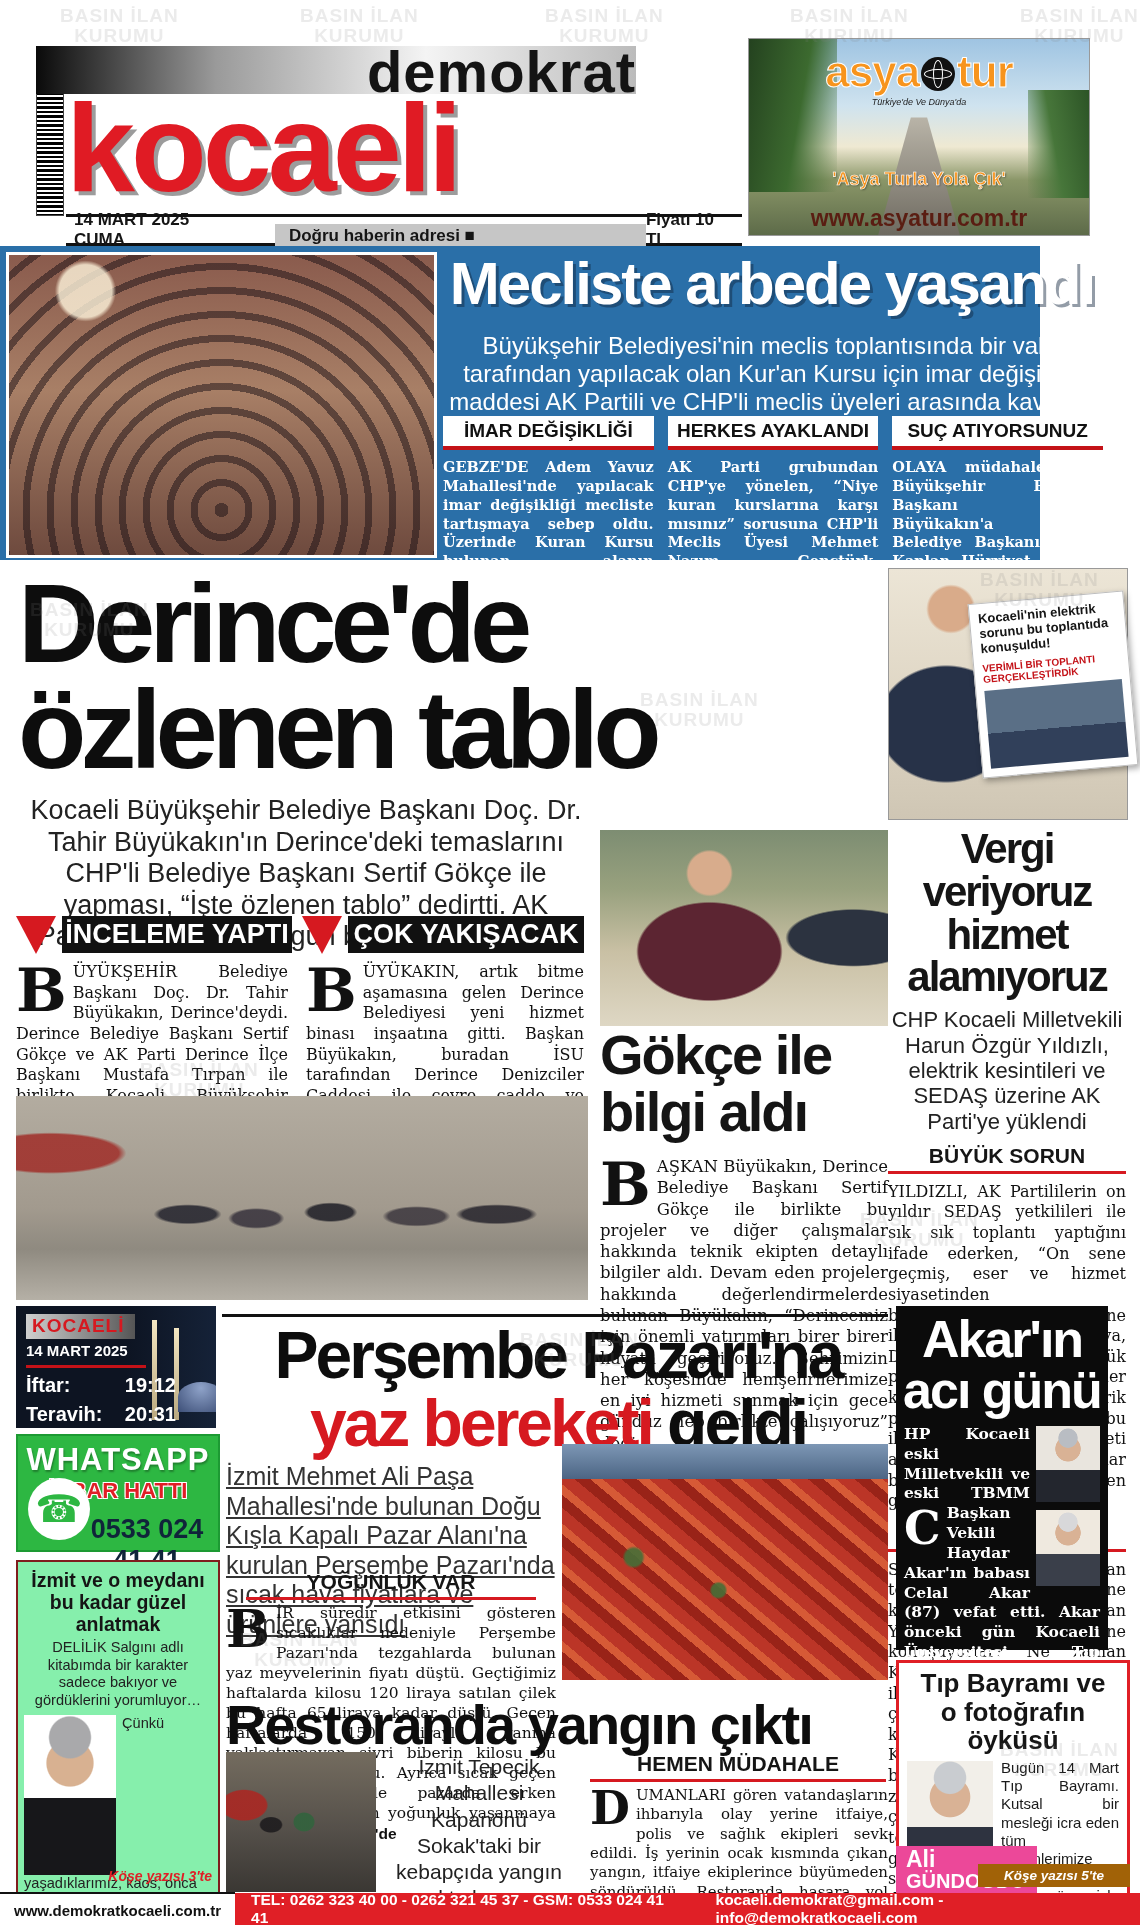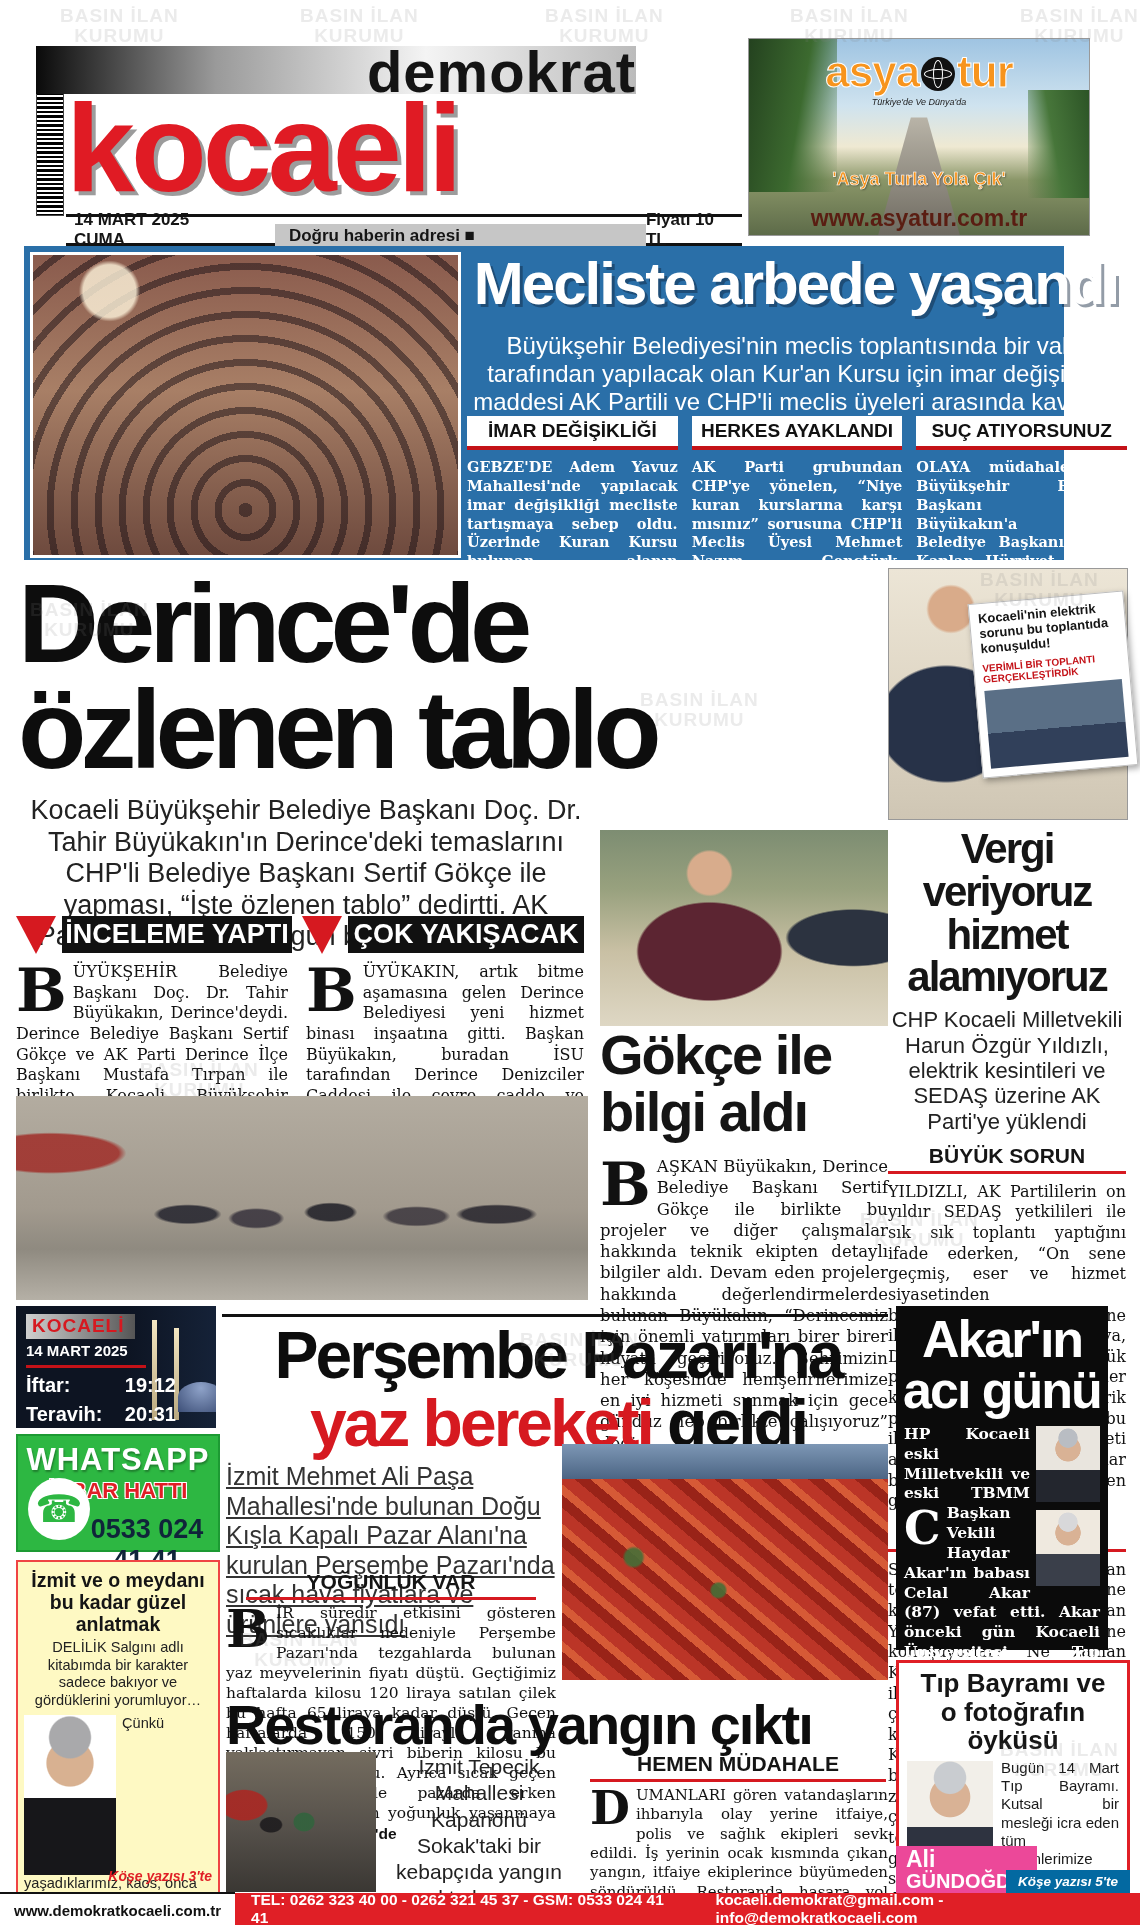--- a/index.html
+++ b/index.html
@@ -103,21 +103,21 @@
   .minaret{position:absolute;width:5px;background:linear-gradient(180deg,#f4e7c2,#b9a87f);}
   .dome{position:absolute;border-radius:50% 50% 0 0;background:radial-gradient(circle at 50% 20%,#8fa3c9,#3c4e77);}
   
   .wa{background:#2db742;border:2px solid #1d9a33;color:#fff;text-align:center;}
   .wa .t1{font-weight:800;font-size:31px;letter-spacing:1px;text-shadow:1px 2px 2px rgba(0,0,0,.3);}
   .wa .t2{font-weight:800;font-size:22px;color:#e01f26;text-shadow:-1px -1px 0 #fff,1px -1px 0 #fff,-1px 1px 0 #fff,1px 1px 0 #fff;}
   .wa-ic{position:absolute;left:10px;bottom:10px;width:62px;height:62px;border-radius:50%;background:#fff;
          display:flex;align-items:center;justify-content:center;font-size:38px;color:#2db742;}
   .wa .num{font-weight:800;font-size:27px;color:#10243a;}
   
-  .colbox{border:2px solid #ef4444;background:#fef9c3;}
+  .colbox{border:2px solid #7f1d1d;background:#86efac;}
   .colbox .title{font-weight:800;font-size:19.5px;text-align:center;line-height:1.12;}
   .colbox .body{font-size:14.6px;line-height:1.2;color:#222;text-align:center;}
   .plate-red{background:#e01f26;color:#fff;font-weight:800;font-size:27px;padding:0 10px 2px 8px;display:inline-block;}
   .plate-white{background:#fff;color:#e01f26;font-weight:600;font-size:27px;padding:0 10px 2px 8px;display:inline-block;box-shadow:2px 2px 3px rgba(0,0,0,.25);}
   .kose{color:#e01f26;font-weight:800;font-style:italic;font-size:14px;}
   .portrait{background:
      radial-gradient(circle at 50% 16%,#b9bdc3 0 13%,transparent 14%),
      radial-gradient(circle at 50% 30%,#d9b295 0 20%,transparent 21%),
      linear-gradient(180deg,#e9e5de 0 58%,#23262e 58% 100%);}
   .ph-soysal{background:
@@ -133,22 +133,22 @@
   .akar-h{font-weight:800;font-size:52px;line-height:.98;text-align:center;letter-spacing:-2px;}
   .akar-body{font-family:"DejaVu Serif",serif;font-weight:bold;font-size:15.5px;line-height:1.28;text-align:justify;color:#fff;}
   .akar-body .dropcap{color:#fff;}
   
   .tip{border:3px solid #e01f26;background:#fff;}
   .tip .title{font-weight:800;font-size:26px;text-align:center;line-height:1.1;}
   .tip .body{font-size:16.5px;line-height:1.25;color:#1a1a1a;text-align:justify;}
   .ali-banner{position:absolute;left:-3px;bottom:-3px;background:#ec4899;color:#fff;padding:2px 12px 4px 10px;}
   .ali-banner .f{font-weight:800;font-size:23px;line-height:1;}
   .ali-banner .l{font-weight:600;font-size:20px;line-height:1.05;}
-  .kose-black{position:absolute;right:-3px;bottom:0;background:#0369a1;color:#fff;font-weight:800;
-      font-style:italic;font-size:13.5px;padding:4px 12px;}
+  .kose-black{position:absolute;right:-3px;bottom:6px;background:#a16207;color:#fff;font-weight:800;
+      font-style:italic;font-size:13.5px;padding:4px 26px;}
   
   .rest-h{font-weight:800;font-size:56px;letter-spacing:-2px;color:#0d0d0d;}
   .rest-side{font-size:21px;line-height:1.25;text-align:center;color:#222;font-weight:500;}
   
   .footer{background:#e01f26;color:#fff;display:flex;align-items:center;}
   .footer .site{background:#fff;color:#111;font-weight:800;font-size:15px;height:100%;
       display:flex;align-items:center;padding:0 14px;border-top:2px solid #111;}
   .footer .tel{font-weight:800;font-size:15.5px;padding-left:16px;}
   .footer .mail{font-weight:800;font-size:15.5px;margin-left:40px;}
 </style>
@@ -200,21 +200,21 @@
     <div class="abs ad-slogan" style="left:0;top:130px;width:100%;text-align:center;z-index:2;">'Asya Turla Yola Çık'</div>
     <div class="abs ad-site" style="left:0;top:166px;width:100%;text-align:center;z-index:2;">www.asyatur.com.tr</div>
   </div>
 
   <div class="abs datestrip" style="left:66px;top:214px;width:676px;height:26px;">
     <span style="font-weight:800;font-size:17px;margin-left:8px;">14 MART 2025 CUMA</span>
     <span class="graybox" style="margin-left:40px;margin-top:32px;">Doğru haberin adresi ■ demokratkocaeli.com</span>
     <span style="font-weight:800;font-size:17px;margin-left:auto;margin-right:8px;">Fiyatı 10 TL</span>
   </div>
 
-  <div class="abs meclis" style="left:24px;top:246px;width:1040px;height:314px;">
+  <div class="abs meclis" style="left:0;top:246px;width:1040px;height:314px;">
     <div class="abs photo ph-meclis" style="left:6px;top:6px;width:425px;height:300px;"></div>
     <div class="abs meclis-headline" style="left:440px;top:8px;width:664px;text-align:center;">Mecliste arbede yaşandı</div>
     <div class="abs meclis-lead" style="left:448px;top:86px;width:650px;">Büyükşehir Belediyesi'nin meclis toplantısında bir vakıf tarafından yapılacak olan Kur'an Kursu için imar değişikliği maddesi AK Partili ve CHP'li meclis üyeleri arasında kavgaya neden oldu</div>
     <div class="abs" style="left:443px;top:170px;width:660px;display:flex;gap:14px;">
       <div style="flex:1;">
         <div class="mbox-head">İMAR DEĞİŞİKLİĞİ</div>
         <div class="mbox-body">GEBZE'DE Adem Yavuz Mahallesi'nde yapılacak imar değişikliği mecliste tartışmaya sebep oldu. Üzerinde Kuran Kursu bulunan alanın belediyeye ait olan yerinin de bu alana dahil edilmesine itiraz edildi. İtiraz sonucu arbede yaşandı.</div>
       </div>
       <div style="flex:1;">
         <div class="mbox-head">HERKES AYAKLANDI</div>

